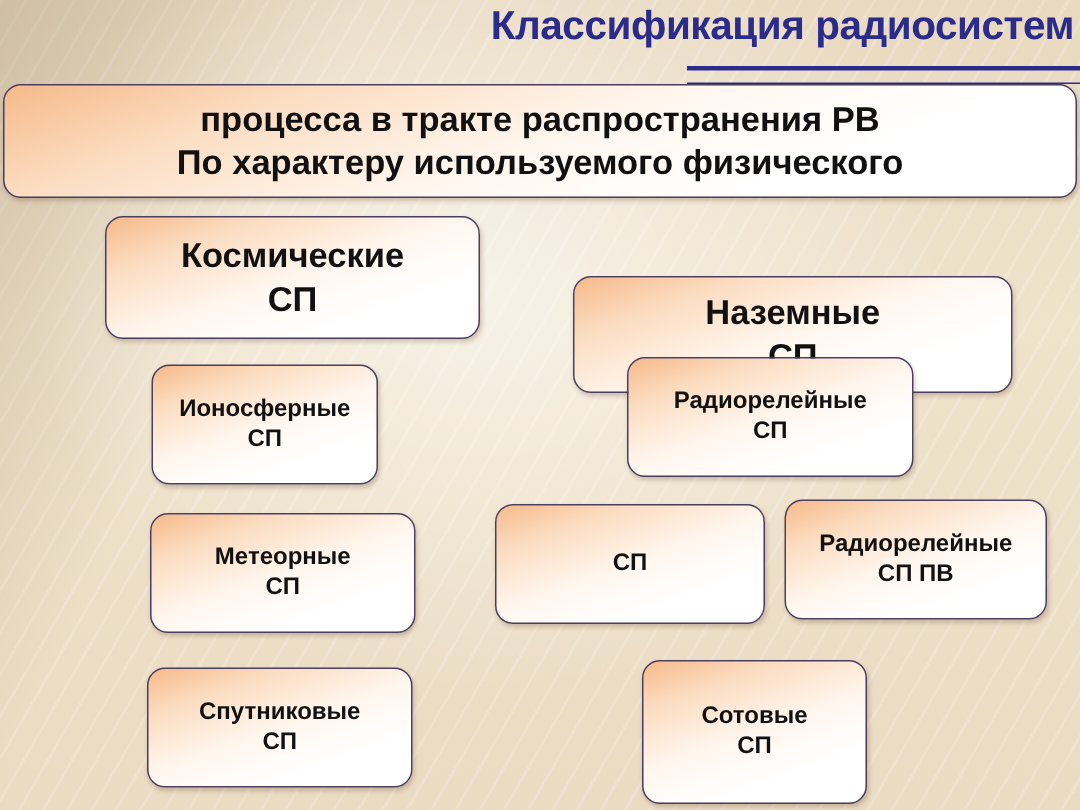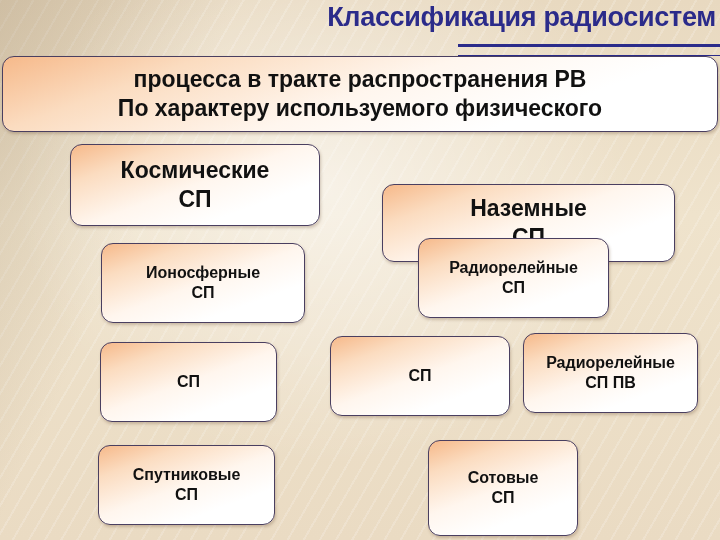--- a/index.html
+++ b/index.html
@@ -46,26 +46,27 @@
 <div class="box header-box">
   <span>процесса в тракте распространения РВ</span>
   <span>По характеру используемого физического</span>
 </div>
 
 <div class="box big" style="left:70px; top:144px; width:250px; height:82px;">
   <span>Космические</span>
   <span>СП</span>
 </div>
 
-<div class="box med" style="left:101px; top:243px; width:204px; height:80px;">
+<div class="box med" style="left:101px; top:243px; width:151px; height:80px;">
   <span>Ионосферные</span>
   <span>СП</span>
 </div>
 
 <div class="box med" style="left:100px; top:342px; width:177px; height:80px;">
+  <span>Метеорные</span>
   <span>СП</span>
 </div>
 
 <div class="box med" style="left:98px; top:445px; width:177px; height:80px;">
   <span>Спутниковые</span>
   <span>СП</span>
 </div>
 
 <div class="box big" style="left:382px; top:144px; width:293px; height:78px;margin-top:40px;">
   <span>Наземные</span>

